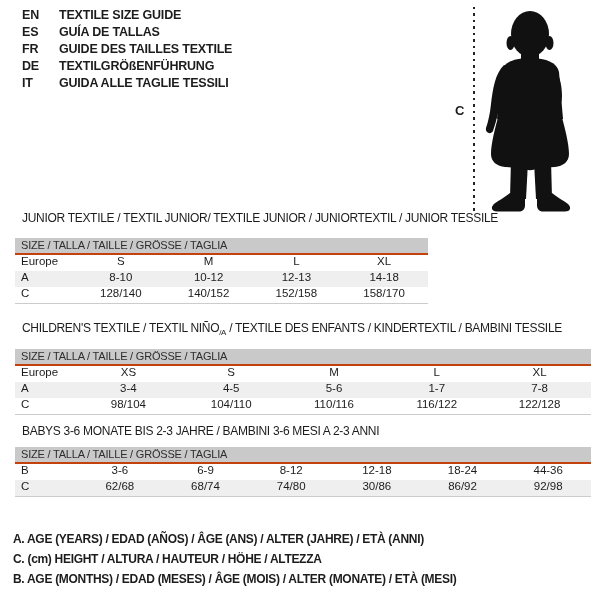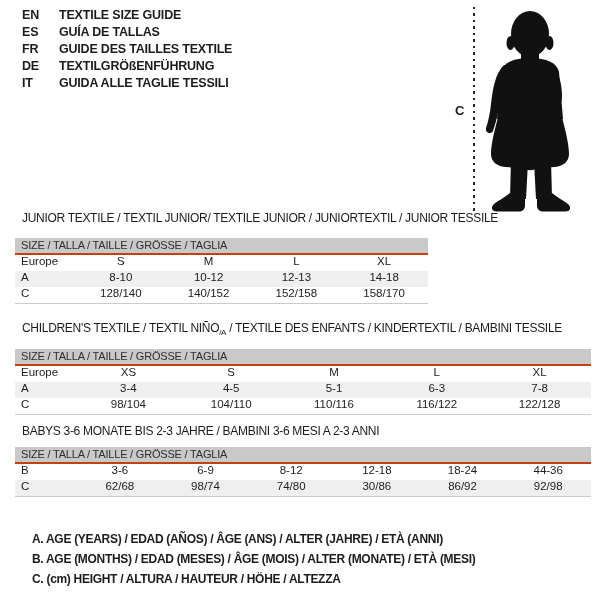--- a/index.html
+++ b/index.html
@@ -33,21 +33,21 @@
   .tbl{width:100%;border-bottom:1px solid #cccccc;}
   .size-bar{
     height:15px;line-height:15px;background:#c9c9c9;border-bottom:2px solid #c2410c;
     font-size:11px;color:#2e2e2e;padding-left:6px;letter-spacing:-0.2px;
   }
   .row{display:flex;height:16px;font-size:11.5px;}
   .row.shaded{background:#efefef;}
   .cell{flex:1;text-align:center;white-space:nowrap;}
   .cell.label{flex:0 0 56px;text-align:left;padding-left:6px;}
   
-  .footnotes{position:absolute;left:25px;top:529px;}
+  .footnotes{position:absolute;left:6px;top:529px;}
   .footnote{font-size:12px;font-weight:bold;letter-spacing:-0.3px;line-height:20px;padding-left:7px;white-space:nowrap;}
 </style>
 </head>
 <body>
 
 <div class="lang-block">
   <div class="lang-line">
     <span class="lang-code">EN</span>
     <span class="lang-label">TEXTILE SIZE GUIDE</span>
   </div>
@@ -125,22 +125,22 @@
       <span class="cell">XS</span>
       <span class="cell">S</span>
       <span class="cell">M</span>
       <span class="cell">L</span>
       <span class="cell">XL</span>
     </div>
     <div class="row shaded">
       <span class="cell label">A</span>
       <span class="cell">3-4</span>
       <span class="cell">4-5</span>
-      <span class="cell">5-1</span>
-      <span class="cell">6-3</span>
+      <span class="cell">5-6</span>
+      <span class="cell">1-7</span>
       <span class="cell">7-8</span>
     </div>
     <div class="row">
       <span class="cell label">C</span>
       <span class="cell">98/104</span>
       <span class="cell">104/110</span>
       <span class="cell">110/116</span>
       <span class="cell">116/122</span>
       <span class="cell">122/128</span>
     </div>
@@ -158,26 +158,26 @@
       <span class="cell">3-6</span>
       <span class="cell">6-9</span>
       <span class="cell">8-12</span>
       <span class="cell">12-18</span>
       <span class="cell">18-24</span>
       <span class="cell">44-36</span>
     </div>
     <div class="row shaded">
       <span class="cell label">C</span>
       <span class="cell">62/68</span>
-      <span class="cell">98/74</span>
+      <span class="cell">68/74</span>
       <span class="cell">74/80</span>
       <span class="cell">30/86</span>
       <span class="cell">86/92</span>
       <span class="cell">92/98</span>
     </div>
   </div>
 </div>
 
 <div class="footnotes">
   <div class="footnote">A. AGE (YEARS) / EDAD (AÑOS) / ÂGE (ANS) / ALTER (JAHRE) / ETÀ (ANNI)</div>
+  <div class="footnote">C. (cm) HEIGHT / ALTURA / HAUTEUR / HÖHE / ALTEZZA</div>
   <div class="footnote">B. AGE (MONTHS) / EDAD (MESES) / ÂGE (MOIS) / ALTER (MONATE) / ETÀ (MESI)</div>
-  <div class="footnote">C. (cm) HEIGHT / ALTURA / HAUTEUR / HÖHE / ALTEZZA</div>
 </div>
 
 </body></html>

